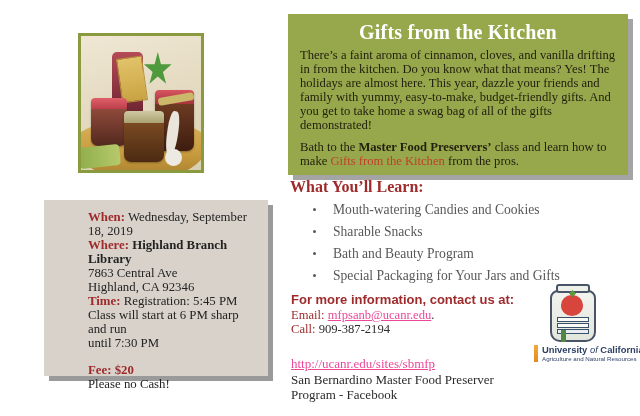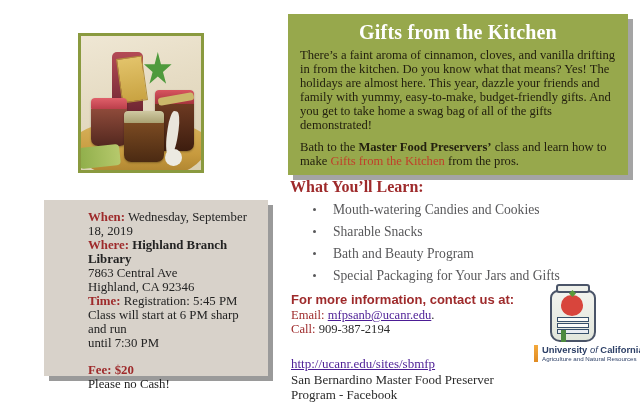--- a/index.html
+++ b/index.html
@@ -85,21 +85,21 @@
   
   .contact-head{
     position:absolute;left:291px;top:292px;
     color:#9e2a2b;font-family:"Liberation Sans",sans-serif;
     font-weight:bold;font-size:13px;line-height:15px;
   }
   .contact-line{position:absolute;left:291px;font-size:12.6px;line-height:14px;color:#2b2b2b;}
   .c-email{top:308px;}
   .c-call{top:322px;}
   .lbl-red{color:#9e2a2b;}
-  .link{color:#4c1d95;text-decoration:underline;}
+  .link{color:#ec4899;text-decoration:underline;}
 
   
   .url-line{position:absolute;left:291px;font-size:13px;line-height:15px;color:#2b2b2b;}
   .u1{top:356px;}
   .u2{top:372px;}
   .u3{top:388px;}
 
   
   .infopanel{
     position:absolute;left:44px;top:200px;width:224px;height:176px;

